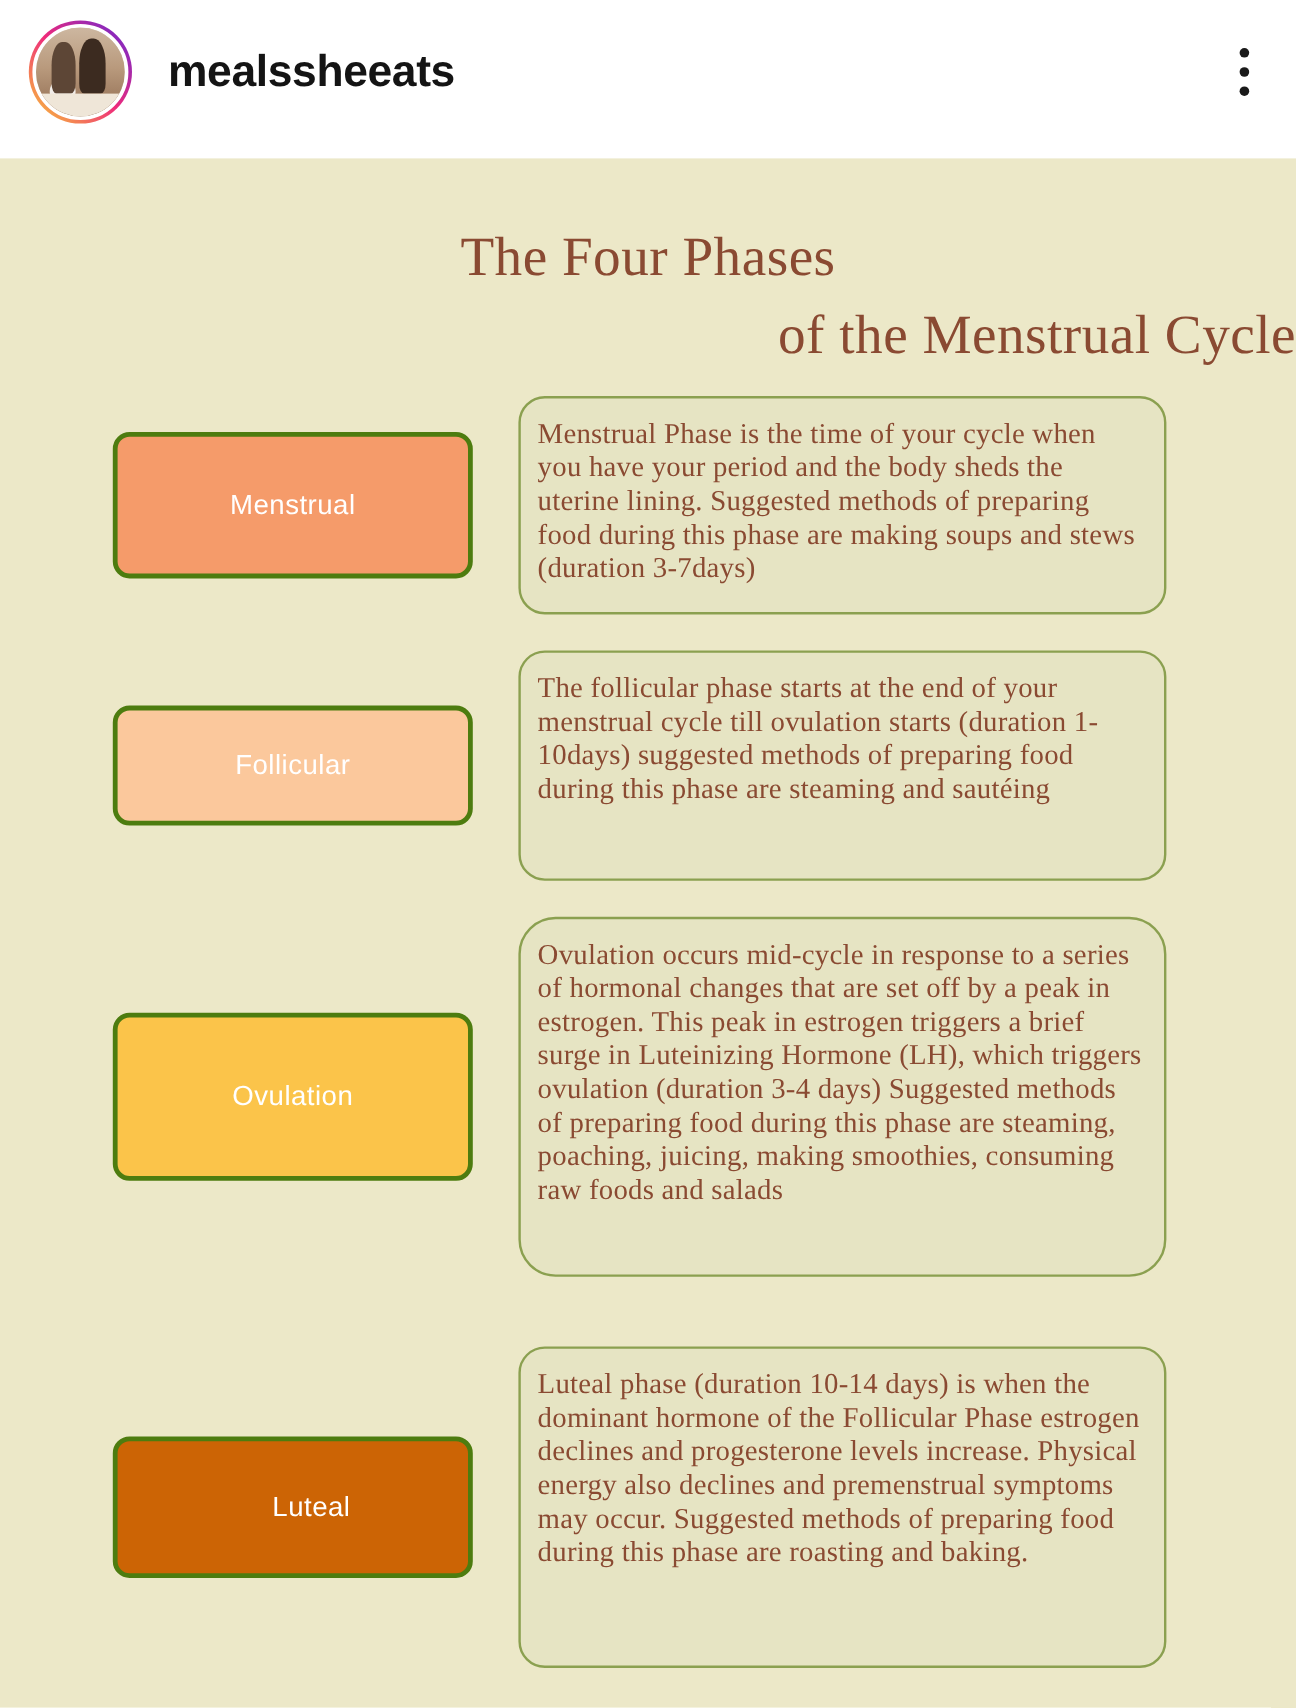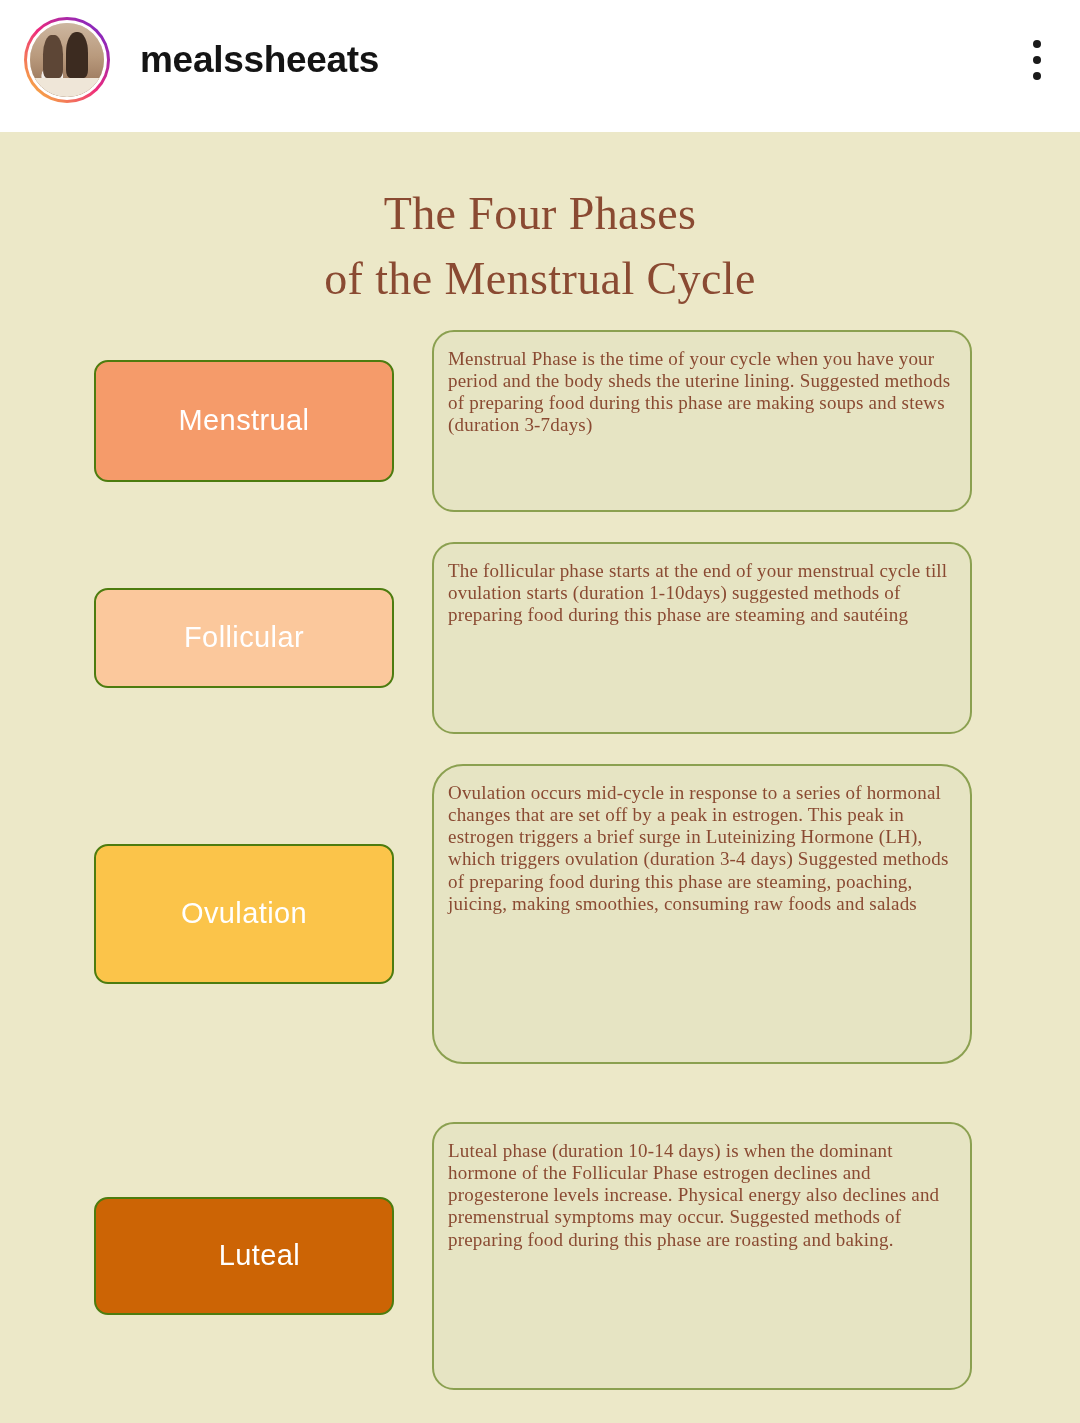--- a/index.html
+++ b/index.html
@@ -113,54 +113,54 @@
   .title {
     text-align: center;
     color: #8a4a32;
     font-family: "Liberation Serif", serif;
     font-size: 46px;
     line-height: 1.42;
     padding-top: 49px;
     font-weight: normal;
     letter-spacing: 0.4px;
   }
-  .title .line2 { display: block; }
+  .title .line2 { display: block; text-align: right; }
 
   .rows {
     margin-top: 18px;
     padding: 0 108px 0 94px;
     box-sizing: border-box;
   }
   .row {
     display: flex;
     align-items: center;
     margin-bottom: 22px;
   }
   .phase-chip {
     flex: 0 0 auto;
     width: 300px;
     border-radius: 14px;
     display: flex;
     align-items: center;
     justify-content: center;
     color: #ffffff;
-    font-size: 29px;
+    font-size: 23px;
     letter-spacing: 0.4px;
     box-sizing: border-box;
-    border: 2px solid #4d7c0f;
+    border: 4px solid #4d7c0f;
   }
   .desc {
     flex: 1 1 auto;
     margin-left: 38px;
     border: 2px solid #8ba050;
     border-radius: 22px;
     background: #e6e4c3;
     color: #8a4a32;
     font-family: "Liberation Serif", serif;
-    font-size: 19px;
+    font-size: 24px;
     line-height: 1.17;
     padding: 16px 16px 16px 14px;
     box-sizing: border-box;
     letter-spacing: 0.2px;
   }
 
   
   .row-menstrual .phase-chip { height: 122px; }
   .row-menstrual .desc { height: 182px; }
 

